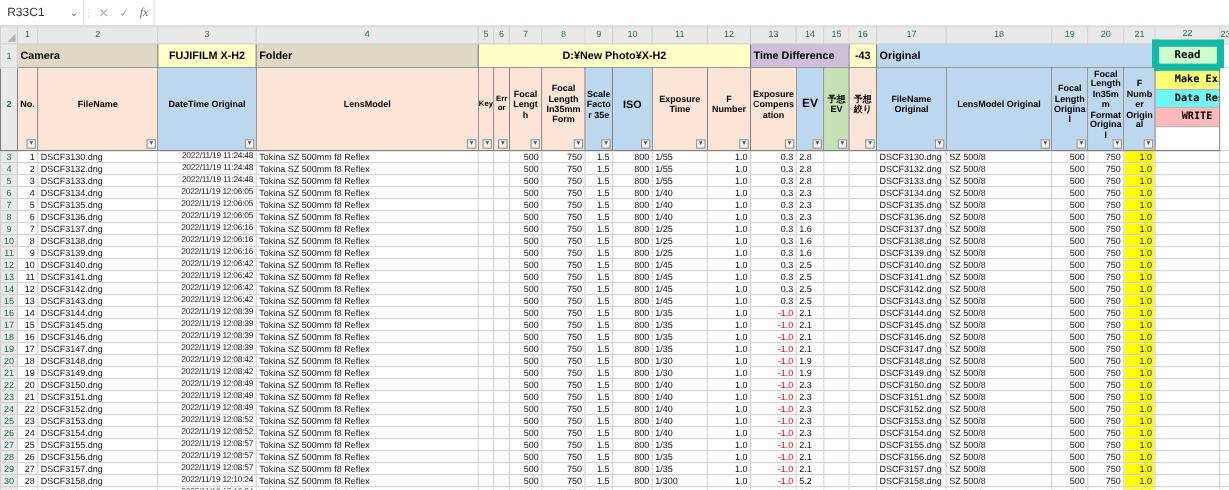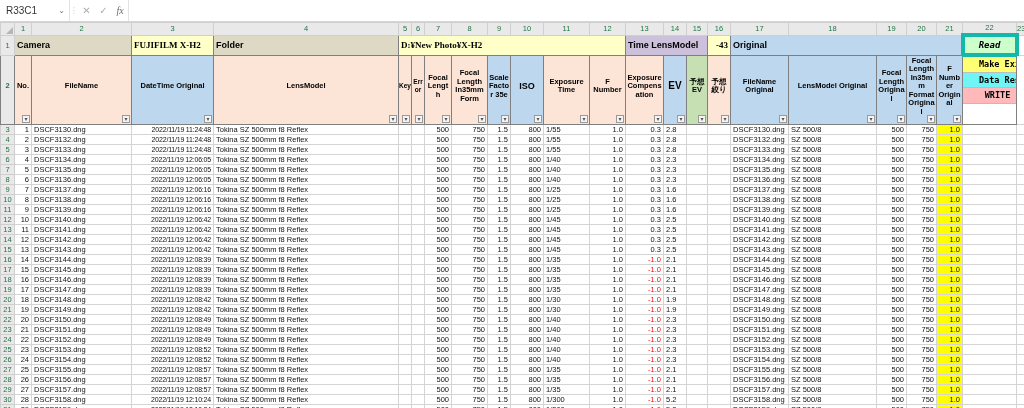--- a/index.html
+++ b/index.html
@@ -36,38 +36,38 @@
   
   .group-row td { height:20px; border:1px solid #7f7f7f; font-size:9px; font-weight:bold;
     color:#000; padding:0 2px; }
   .group-row .g-tan   { background:var(--tan); }
   .group-row .g-yellow{ background:var(--pale-yellow); }
   .group-row .g-lav   { background:var(--lavender); }
   .group-row .g-blue  { background:var(--blue);margin-top:40px; }
   .group-row .g-empty { background:#fff; border-color:#d4d4d4; }
   .red  { color:var(--red-text); }
   .left { text-align:left; } .center{ text-align:left; } .right{ text-align:right; }
-  .mono { font-family:Liberation Serif, serif; letter-spacing:0; }
+  .mono { font-family:Liberation Sans, sans-serif; letter-spacing:0;text-align:center; }
 
   
   .header-row th { height:47px; border:1px solid #7f7f7f; font-size:7.5px; font-weight:bold;
     text-align:center; vertical-align:middle; position:relative;
     white-space:normal; overflow-wrap:anywhere; line-height:8.5px; padding:1px 1px 8px 1px;margin-top:44px; }
   .header-row th.tiny { font-size:6.5px; padding:1px 0 8px 0; }
   .hpeach { background:var(--peach); }
   .hblue  { background:var(--blue); }
   .hgreen { background:var(--light-green); }
   .filter { position:absolute; right:1px; bottom:1px; width:8px; height:8px;
     background:#f4f4f4; border:1px solid #9a9a9a; color:#555; font-size:6px;
     line-height:6px; text-align:center; font-weight:normal; }
 
   
   .btn { font-family:"DejaVu Sans Mono", monospace; font-weight:bold; color:#000;
     text-align:center; font-size:8.5px; border:1px solid #9a9a9a; cursor:default;padding-left:16px; }
-  td.btn-read { background:var(--btn-read); border:4px solid #14b8a6; text-align:center;font-style:italic; }
+  td.btn-read { background:var(--btn-read); border:6px solid #14b8a6; text-align:center; }
   .btncell { padding:0 !important; vertical-align:top; border:1px solid #7f7f7f; }
   .btncell .btn { height:15.6px; line-height:15px; border:none; border-bottom:1px solid #bdbdbd; }
   .btn-make  { background:var(--btn-make-exif); }
   .btn-reset { background:var(--btn-data-reset); }
   .btn-write { background:var(--btn-write); }
 
   
   .drow td { height:10px; border:1px solid #d4d4d4; font-size:7.5px; color:#111;
     padding:0 2px; line-height:9px; background:#fff; }
   .drow th.gut { height:10px; }
@@ -147,21 +147,21 @@
     <th>22</th>
     <th>23</th>
   </tr>
 
   <tr class="group-row">
     <th class="gut">1</th>
     <td class="g-tan left" colspan="2">Camera</td>
     <td class="g-yellow red left mono">FUJIFILM X-H2</td>
     <td class="g-tan center">Folder</td>
     <td class="g-yellow red left mono" colspan="8">D:¥New Photo¥X-H2</td>
-    <td class="g-lav center" colspan="3">Time LensModel</td>
+    <td class="g-lav center" colspan="3">Time Difference</td>
     <td class="g-yellow red right mono">-43</td>
     <td class="g-blue center" colspan="5">Original</td>
     <td class="btn btn-read">Read</td>
     <td class="g-empty"></td>
   </tr>
 
   <tr class="header-row">
     <th class="gut">2</th>
     <th class="hpeach"><span>No.</span><span class="filter">▾</span></th>
     <th class="hpeach"><span>FileName</span><span class="filter">▾</span></th>

